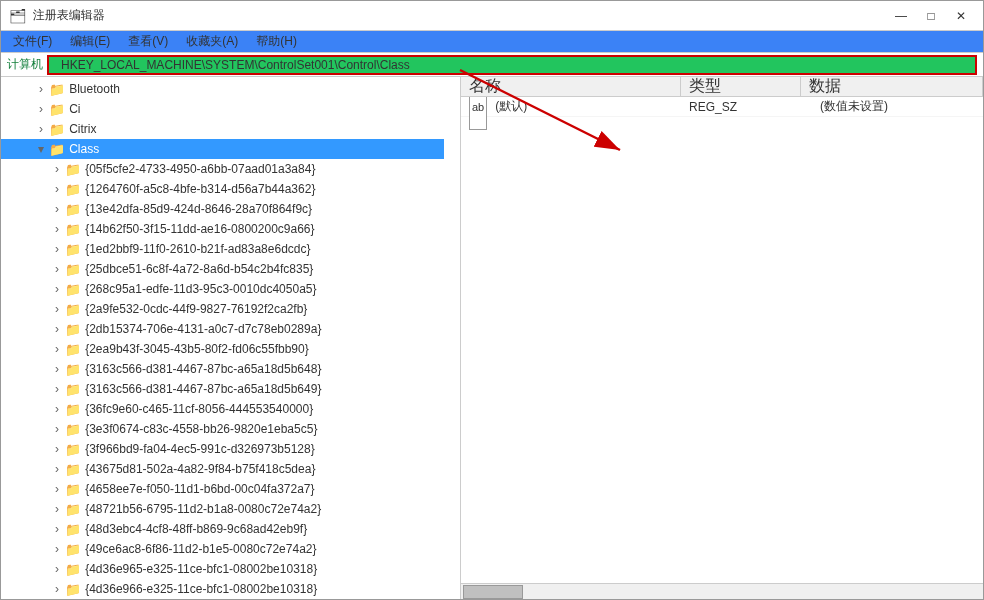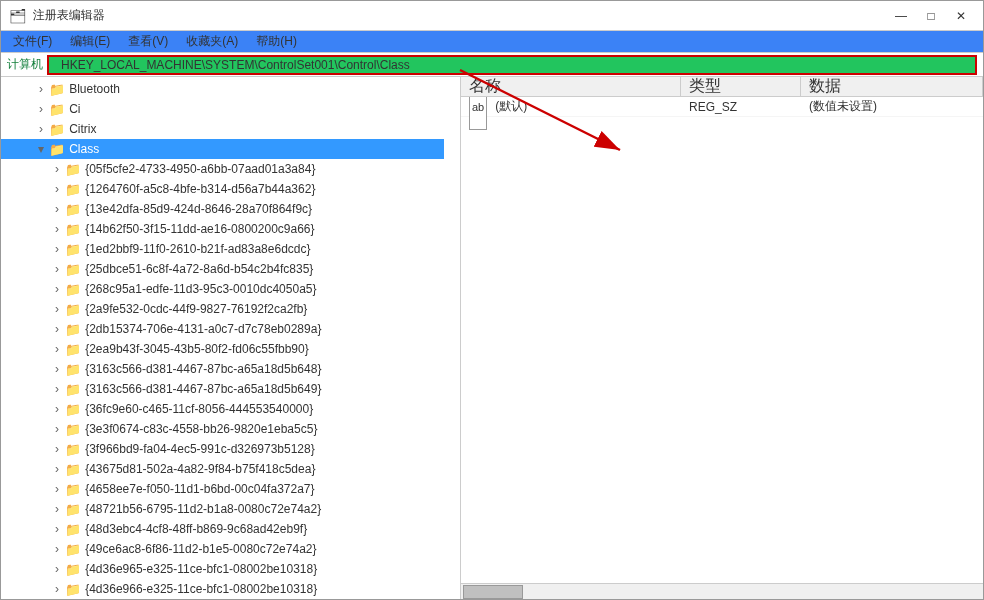--- a/index.html
+++ b/index.html
@@ -189,21 +189,21 @@
       height: 20px;
       border-bottom: 1px solid #f5f5f5;
     }
     .reg-cell {
       font-size: 12px;
       color: #333;
       padding: 2px 8px;
     }
     .reg-cell.name { width: 220px; display: flex; align-items: center; gap: 4px; }
     .reg-cell.type { width: 120px; }
-    .reg-cell.data { flex: 1; }
+    .reg-cell.data { flex: 1; margin-left: 11px; }
 
     .right-wrapper {
       position: relative;
       flex: 1;
       display: flex;
       flex-direction: column;
       overflow: hidden;
     }
 
     

